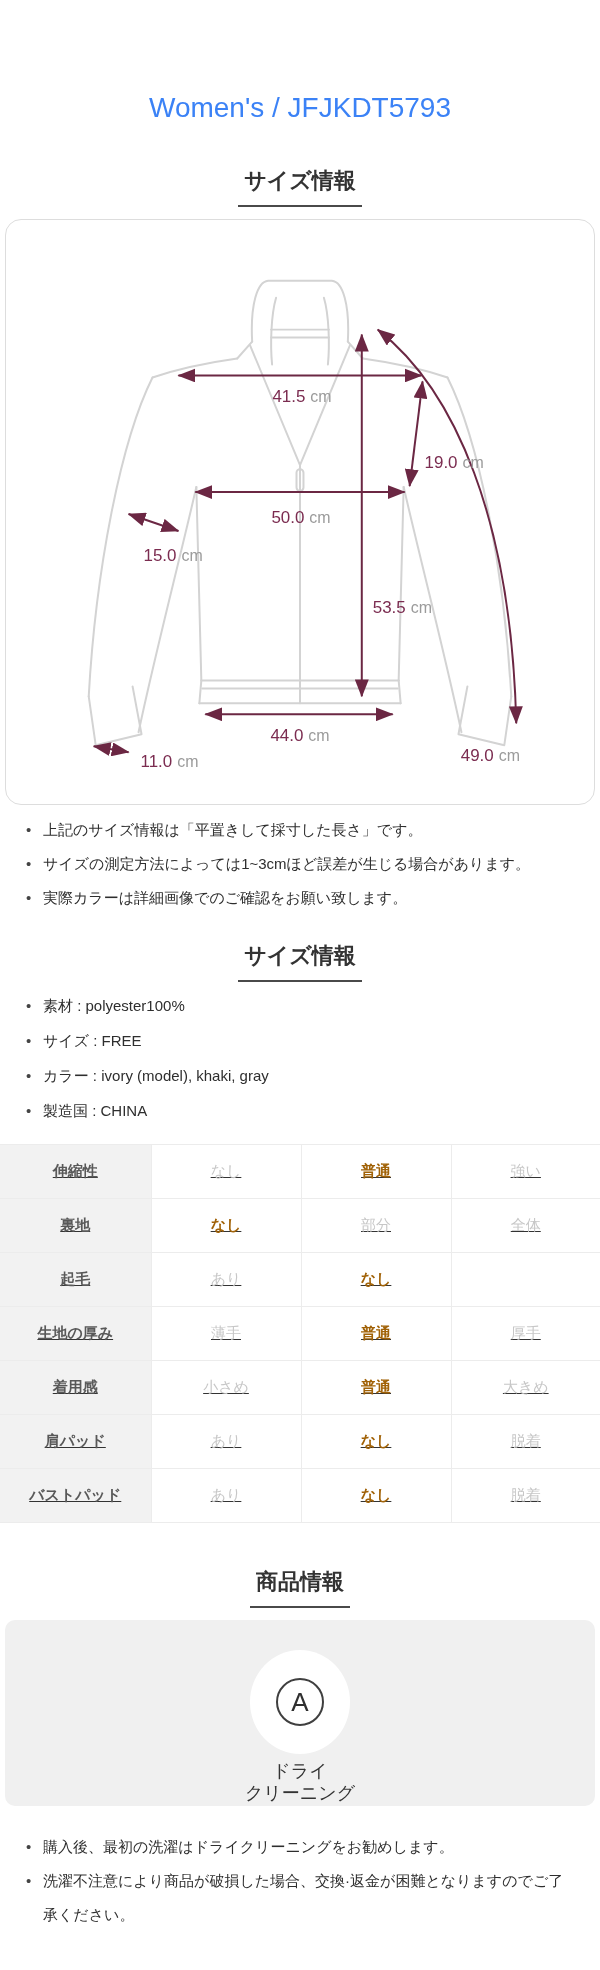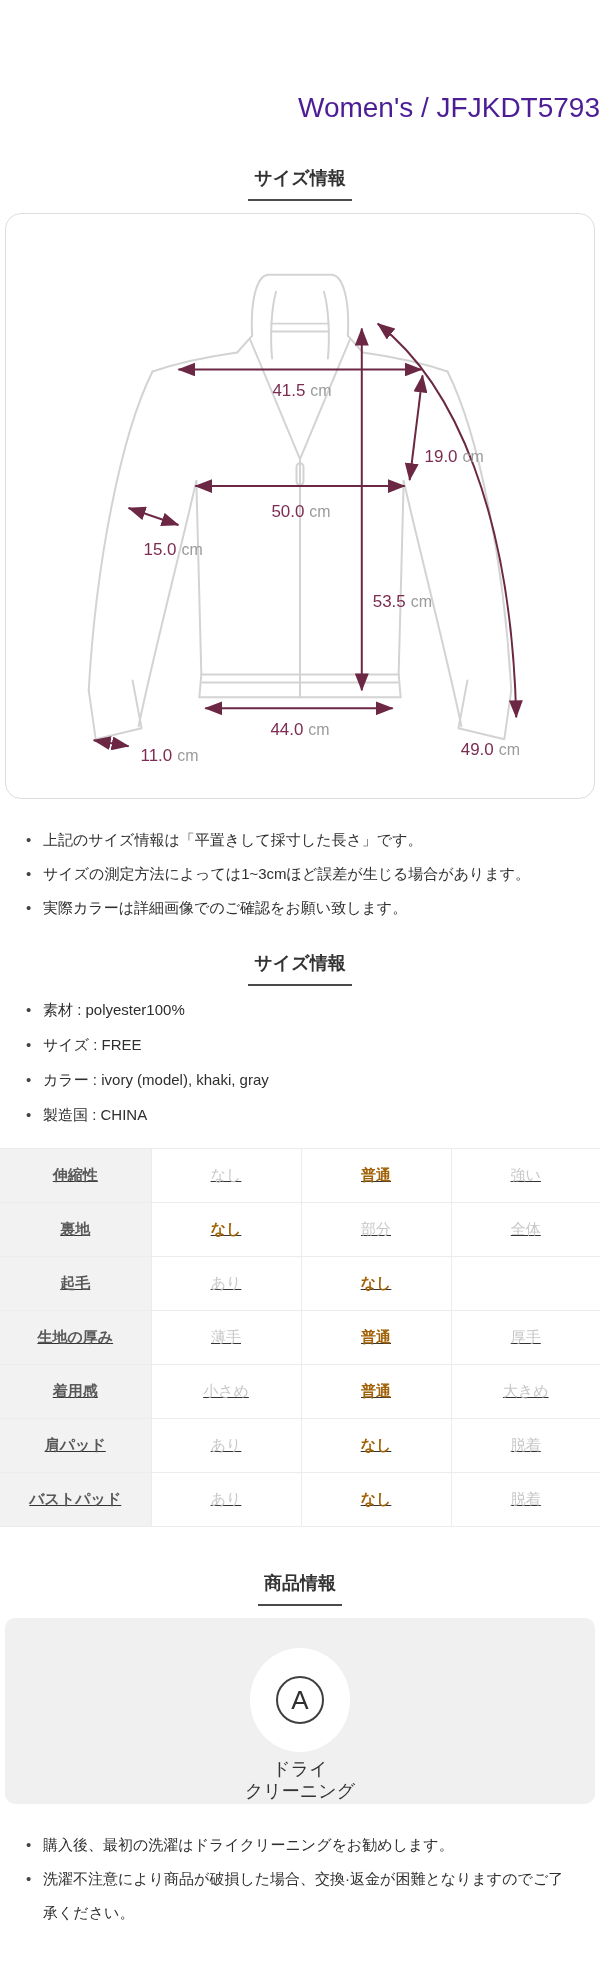--- a/index.html
+++ b/index.html
@@ -1,28 +1,28 @@
 <!DOCTYPE html>
 <html><head>
 <meta charset="utf-8">
 <style>
   html,body{margin:0;padding:0;background:#ffffff;}
   body{width:600px;height:1970px;overflow:hidden;font-family:"Liberation Sans","DejaVu Sans",sans-serif;color:#333;}
-  .page-title{margin-top:92px;text-align:right;font-size:28px;font-weight:500;color:#4c1d95;letter-spacing:0;}
+  .page-title{margin-top:92px;text-align:center;font-size:28px;font-weight:500;color:#3b82f6;letter-spacing:0;}
   .section-header-wrap{text-align:center;}
-  .section-header{display:inline-block;font-size:18px;font-weight:bold;color:#333;padding:0 6px 9px 6px;border-bottom:2px solid #4a4a4a;}
+  .section-header{display:inline-block;font-size:22px;font-weight:bold;color:#333;padding:0 6px 9px 6px;border-bottom:2px solid #4a4a4a;}
   .hdr1{margin-top:42px;}
   .hdr2{margin-top:26px;}
   .hdr3{margin-top:44px;}
   .figure-box{position:relative;margin:12px 5px 0 5px;height:586px;border:1px solid #ddd;border-radius:16px;box-sizing:border-box;}
   .figure-box svg{position:absolute;left:0;top:0;}
   .note-list{list-style:none;margin:0;padding:0 34px 0 26px;}
   .note-list li{position:relative;padding-left:17px;font-size:15px;line-height:34px;color:#2e2e2e;white-space:normal;}
   .note-list li::before{content:"•";position:absolute;left:0;top:0;color:#444;}
-  .notes-1{margin-top:24px;}
+  .notes-1{margin-top:8px;}
   .spec-list{margin-top:6px;}
   .care-notes{margin-top:24px;}
   .spec-list li{line-height:35px;}
   
   .fit-table{width:600px;margin-top:16px;border-collapse:collapse;table-layout:fixed;text-decoration:underline;}
   .fit-table td{height:51px;text-align:center;vertical-align:middle;font-size:15px;border-top:1px solid #ececec;border-bottom:1px solid #ececec;}
   .fit-table td.row-label{background:#f2f2f2;font-weight:bold;color:#595959;}
   .fit-table td.opt{color:#c7c7c7;border-left:1px solid #ececec;background:#fff;}
   .fit-table td.opt.selected{color:#a16207;font-weight:bold;}
   

